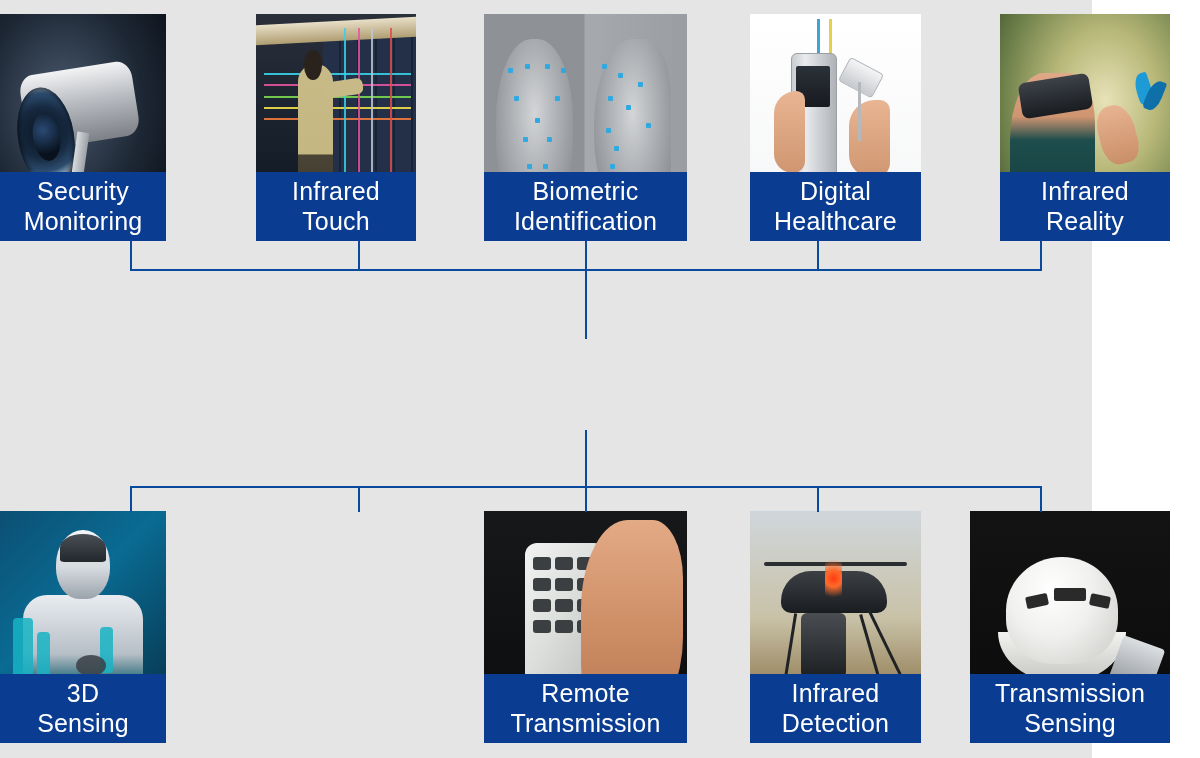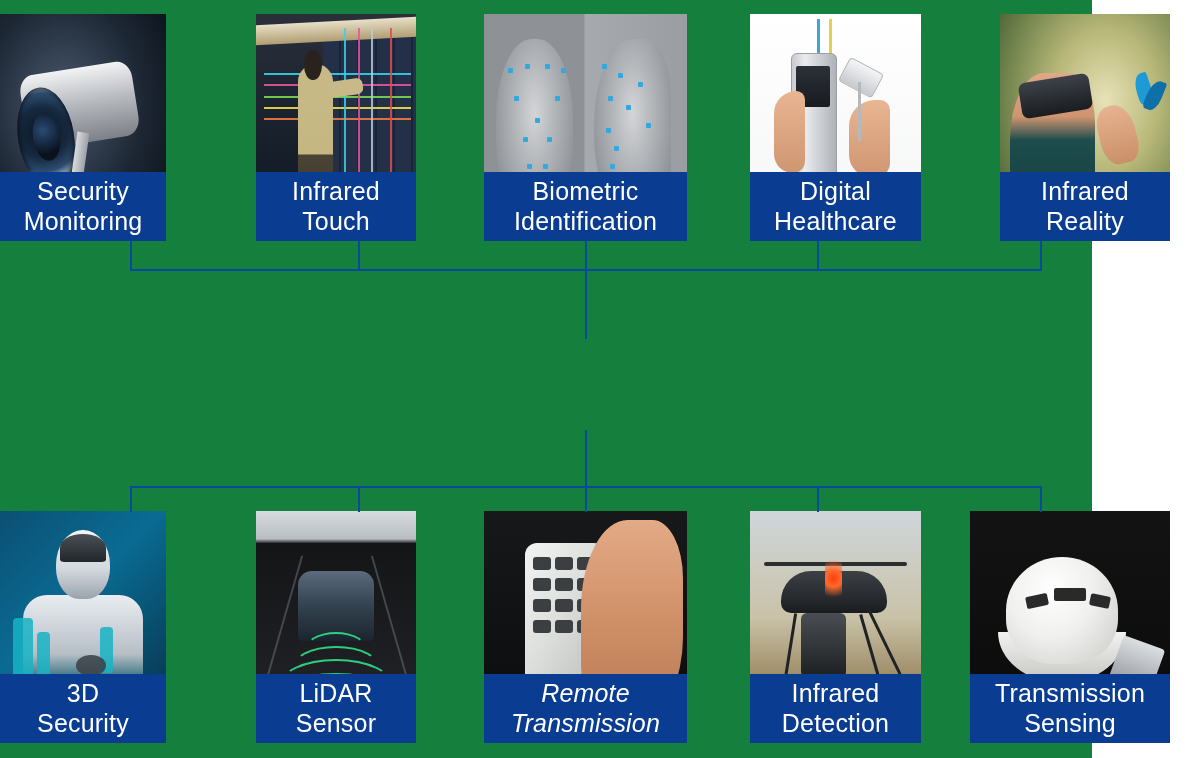--- a/index.html
+++ b/index.html
@@ -10,21 +10,21 @@
     height: 758px;
     background: #ffffff;
     font-family: "Liberation Sans", sans-serif;
     overflow: hidden;
   }
 
   #diagram {
     position: relative;
     width: 1092px;
     height: 758px;
-    background: #15803d;
+    background: #e5e5e5;
   }
 
   
   .tile {
     position: absolute;
     overflow: hidden;
     background: #cfd4da;
   }
   .tile-photo {
     position: absolute;
@@ -313,39 +313,25 @@
     <div class="tile-photo ph ph-robot">
       <div class="rb-body"></div>
       <div class="rb-head"></div>
       <div class="rb-visor"></div>
       <div class="rb-teal" style="left:8%; top:46%; width:12%; height:30%;"></div>
       <div class="rb-teal" style="left:22%; top:52%; width:8%; height:24%;"></div>
       <div class="rb-teal" style="left:60%; top:50%; width:8%; height:20%;"></div>
       <div class="rb-teal" style="left:46%; top:62%; width:18%; height:9%; border-radius:50%; background:#3a3f45;"></div>
     </div>
     <div class="tile-label">3D
-Security</div>
-  </div>
-
-  <div class="tile" style="left:256px; top:511px; width:160px; height:232px;">
-    <div class="tile-photo ph ph-lidar">
-      <div class="ld-road"></div>
-      <div class="ld-lane" style="left:16%; top:18%; height:60%; transform:rotate(16deg);"></div>
-      <div class="ld-lane" style="left:84%; top:18%; height:60%; transform:rotate(-16deg);"></div>
-      <div class="ld-car"></div>
-      <div class="ld-wave" style="left:30%; top:52%; width:40%; height:16%;"></div>
-      <div class="ld-wave" style="left:22%; top:58%; width:56%; height:20%;"></div>
-      <div class="ld-wave" style="left:14%; top:64%; width:72%; height:24%;"></div>
-      <div class="ld-wave" style="left:6%; top:70%; width:88%; height:28%;"></div>
-    </div>
-    <div class="tile-label">LiDAR
-Sensor</div>
-  </div>
-
-  <div class="tile" style="left:484px; top:511px; width:203px; height:232px;font-style:italic;">
+Sensing</div>
+  </div>
+
+
+  <div class="tile" style="left:484px; top:511px; width:203px; height:232px;">
     <div class="tile-photo ph ph-remote">
       <div class="rc-body"></div>
       <div class="rc-btn" style="left:24%; top:20%;"></div>
       <div class="rc-btn" style="left:35%; top:20%;"></div>
       <div class="rc-btn" style="left:46%; top:20%;"></div>
       <div class="rc-btn" style="left:24%; top:29%;"></div>
       <div class="rc-btn" style="left:35%; top:29%;"></div>
       <div class="rc-btn" style="left:46%; top:29%;"></div>
       <div class="rc-btn" style="left:24%; top:38%;"></div>
       <div class="rc-btn" style="left:35%; top:38%;"></div>

